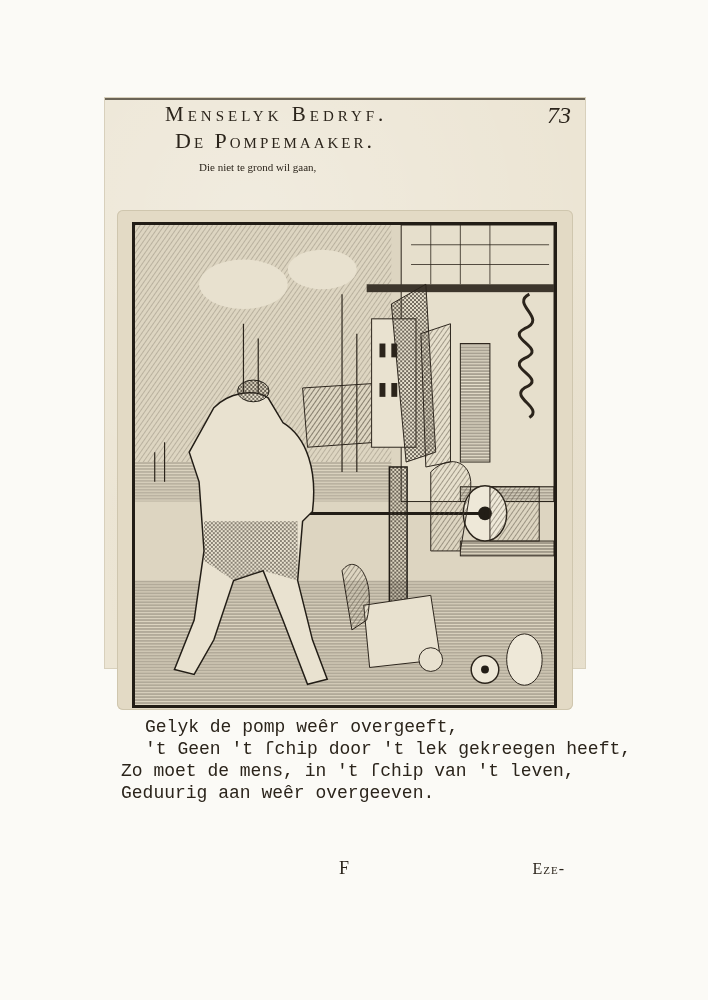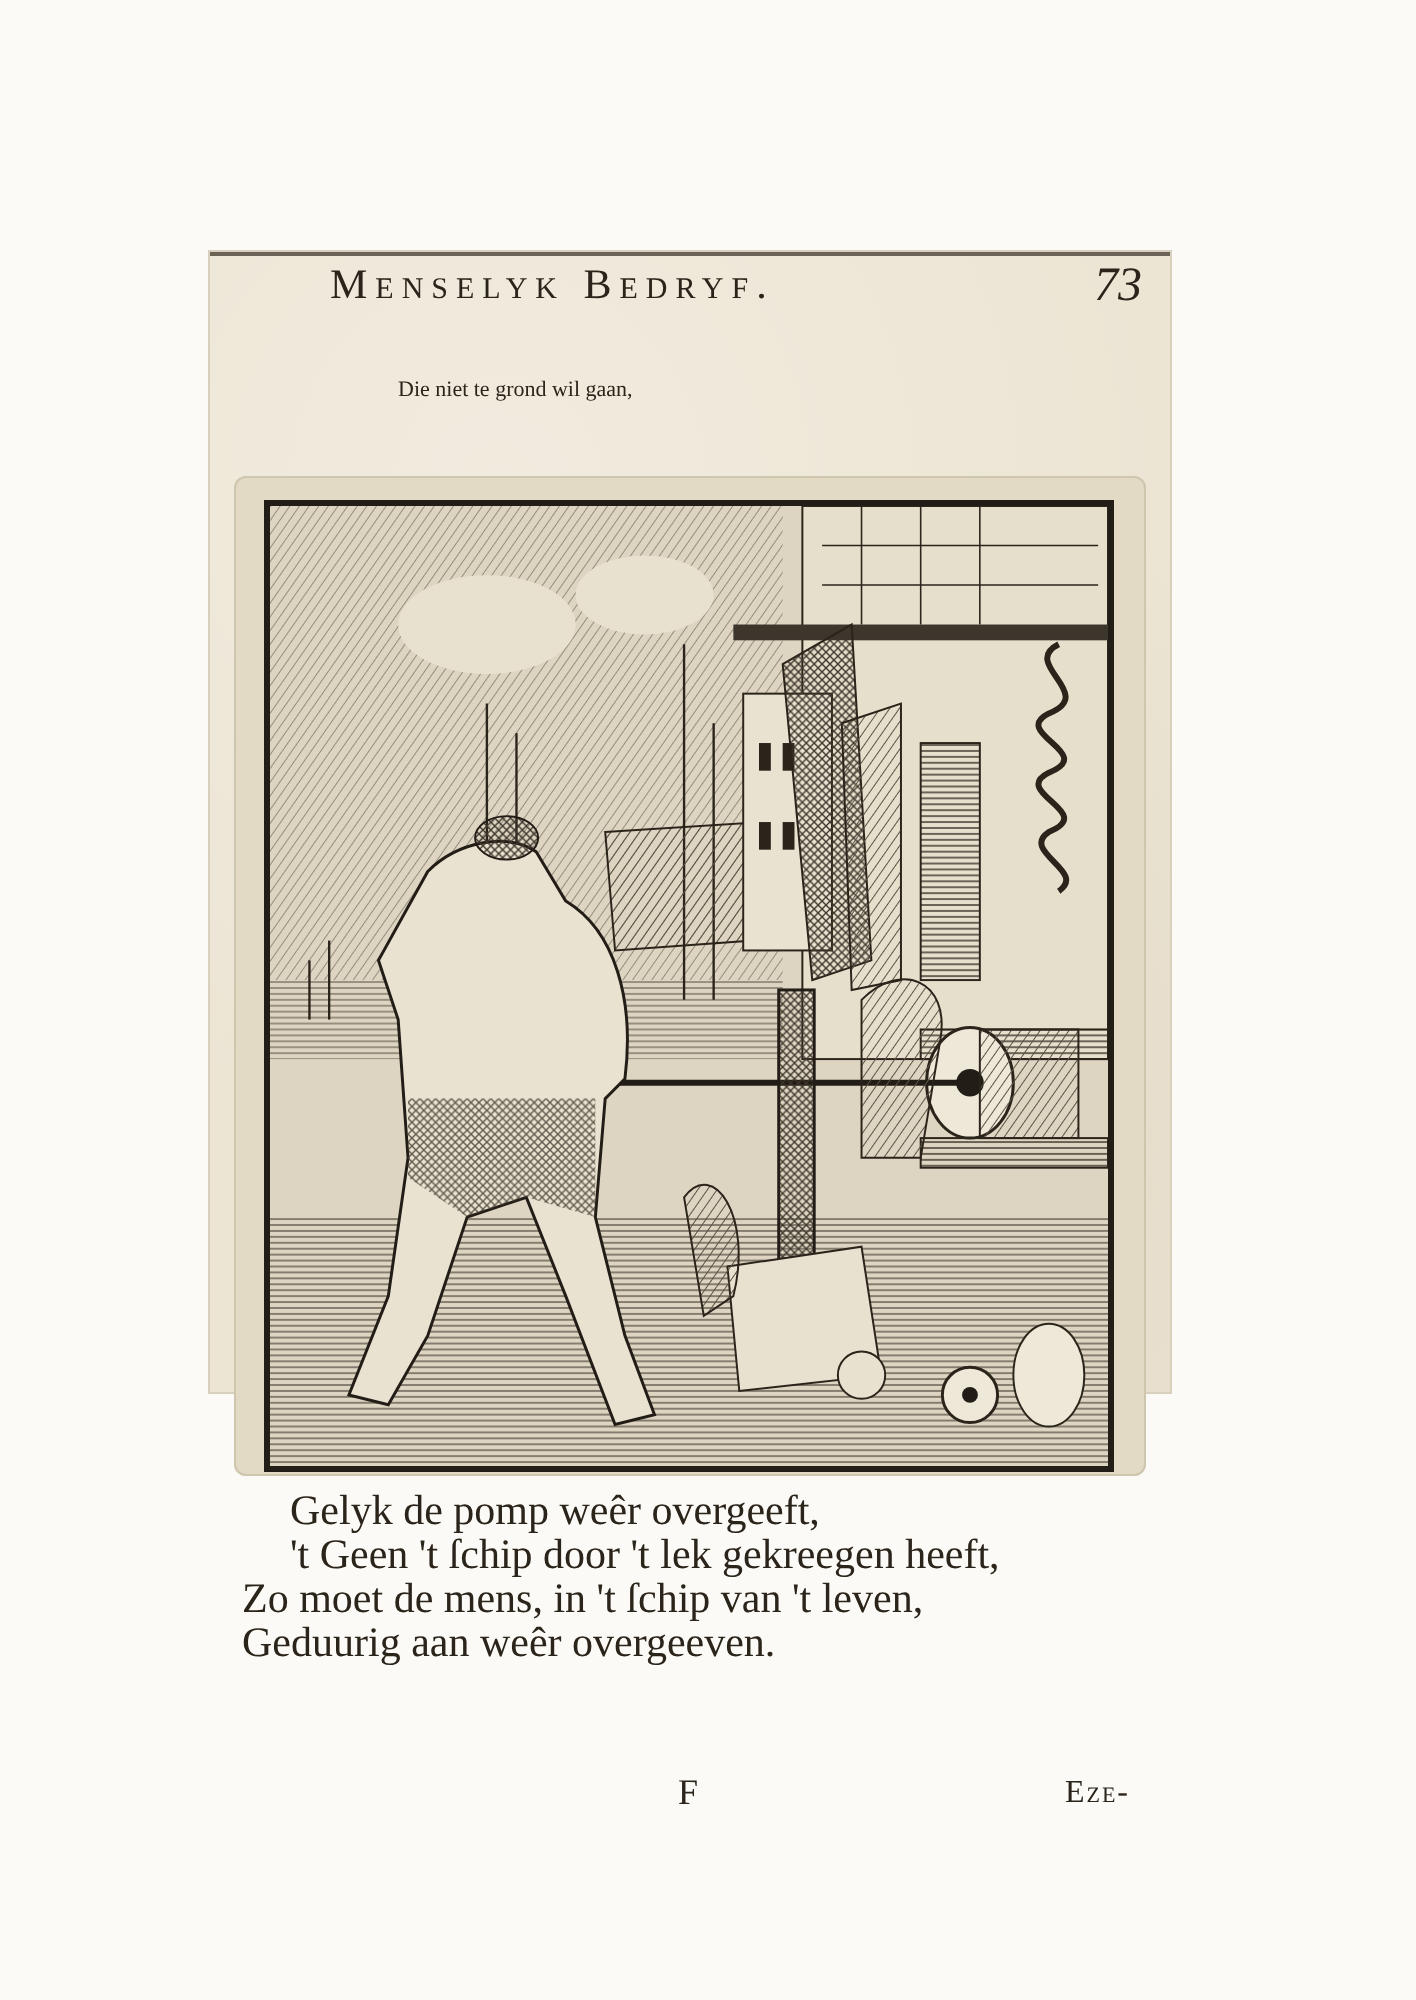--- a/index.html
+++ b/index.html
@@ -1,41 +1,42 @@
 <!DOCTYPE html>
 <html><head>
 <meta charset="utf-8">
 <style>
   html,body{margin:0;padding:0;}
   body{width:708px;height:1000px;background:#fbfaf6;position:relative;overflow:hidden;font-family:"Liberation Serif","DejaVu Serif",serif;}
   .paper{position:absolute;left:105px;top:98px;width:480px;height:570px;background:#ece5d4;
     background-image:radial-gradient(circle at 30% 20%,rgba(255,255,255,.25),transparent 60%),radial-gradient(circle at 70% 80%,rgba(160,140,100,.12),transparent 60%);
-    box-shadow:0 0 0 1px #d8d0bc;margin-top:28px;}
+    box-shadow:0 0 0 1px #d8d0bc;}
   .paper::before{content:"";position:absolute;left:0;top:0;right:0;height:2px;background:#6b6456;}
   .running-head{position:absolute;left:60px;top:4px;width:400px;font-size:21px;color:#2b241b;letter-spacing:4px;font-variant:small-caps;white-space:nowrap;}
   .page-num{position:absolute;right:14px;top:4px;font-size:24px;color:#2b241b;font-style:italic;}
   .title{position:absolute;left:70px;top:30px;font-size:22px;color:#2b241b;letter-spacing:3px;font-variant:small-caps;white-space:nowrap;}
   .motto{position:absolute;left:94px;top:60px;font-size:11px;line-height:19px;color:#2b241b;}
   .motto div{white-space:nowrap;}
   .plate{position:absolute;left:12px;top:112px;width:456px;height:500px;background:#e3dac5;border-radius:6px;
     box-shadow:inset 0 0 0 1px #cfc6ae;}
   .frame{position:absolute;left:27px;top:124px;width:425px;height:486px;border:3px solid #221d16;box-sizing:border-box;overflow:hidden;background:#d9d0bb;}
   .frame svg{display:block;width:100%;height:100%;}
-  .verse{position:absolute;left:16px;top:618px;font-size:21px;line-height:22px;color:#2b241b;}
+  .verse{position:absolute;left:16px;top:618px;font-size:18px;line-height:22px;color:#2b241b;font-family:Liberation Mono, monospace;}
   .verse div{white-space:nowrap;}
   .verse .ind{padding-left:24px;}
   .sig{position:absolute;left:234px;top:760px;font-size:18px;color:#2b241b;}
   .catch{position:absolute;right:20px;top:762px;font-size:16px;color:#2b241b;letter-spacing:1px;font-variant:small-caps;}
 </style>
 </head>
 <body>
 
 <div class="paper">
   <div class="running-head">Menselyk Bedryf.</div>
   <div class="page-num">73</div>
+  <div class="title">De Pompemaaker.</div>
   <div class="motto">
     <div>Die niet te grond wil gaan,</div>
   </div>
 
   <div class="plate"></div>
   <div class="frame">
     <svg viewBox="0 0 425 486" preserveAspectRatio="none">
       <defs>
         <pattern id="hatch" width="4" height="4" patternUnits="userSpaceOnUse" patternTransform="rotate(35)">
           <line x1="0" y1="0" x2="0" y2="4" stroke="#5a5244" stroke-width="1"></line>

